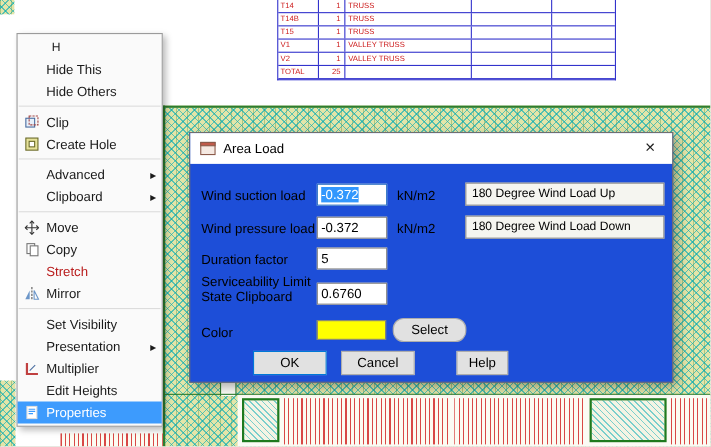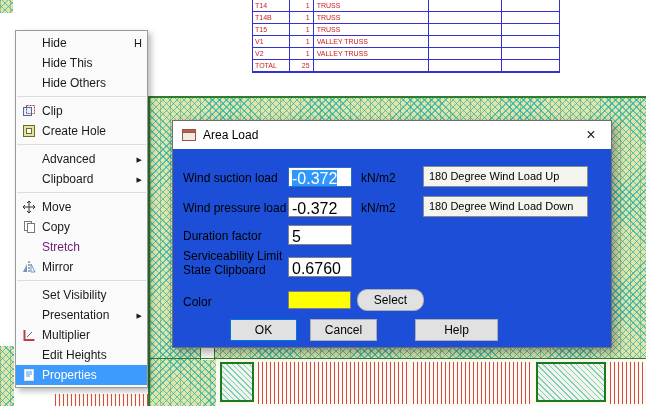--- a/index.html
+++ b/index.html
@@ -42,38 +42,38 @@
   .t-c5 { width:58px; }
 
   
   .context-menu { position:absolute; left:15px; top:30px; width:133px; z-index:30;
     background:#fafafa; border:1px solid #9b9b9b; box-shadow:3px 3px 6px rgba(0,0,0,0.28); padding:2px 0; }
   .menu-item { display:flex; align-items:center; height:20px; font-size:12px; color:#1a1a1a; padding-right:5px; cursor:default; }
   .mi-icon { flex:0 0 26px; width:26px; display:flex; justify-content:center; align-items:center; }
   .mi-label { flex:1; white-space:nowrap; overflow:hidden; }
   .mi-right { width:13px; text-align:right; font-size:11px; }
   .mi-right.arrow { font-size:7px; padding-top:1px; }
-  .menu-item.disabled .mi-label { color:#701a75; }
+  .menu-item.disabled .mi-label { color:#b91c1c; }
   .menu-item.highlight { background:#3d9bfd; }
   .menu-item.highlight .mi-label { color:#ffffff; }
   .menu-sep { height:1px; background:#dcdcdc; margin:3px 1px 4px 1px; }
 
   
   .dialog { position:absolute; left:172px; top:120px; width:440px; height:228px; z-index:20;
     background:#1d4ed8; border:1px solid #6f6f6f; box-shadow:4px 4px 10px rgba(0,0,0,0.35); font-size:12px; color:#000; }
   .dlg-titlebar { position:absolute; left:0; top:0; right:0; height:28px; background:#ffffff; display:flex; align-items:center; }
   .dlg-icon { margin-left:8px; width:16px; height:16px; }
   .dlg-title { margin-left:6px; font-size:12px; }
   .dlg-close { position:absolute; right:0; top:0; width:40px; height:28px; text-align:center; line-height:27px; font-size:16px; color:#222; cursor:default; }
   .dlg-label { position:absolute; left:10px; }
-  .dlg-input { position:absolute; left:115px; width:64px; height:20px; background:#ffffff; border:1px solid #848484; padding:2px 3px; font-size:16px; overflow:hidden; white-space:nowrap; }
+  .dlg-input { position:absolute; left:115px; width:64px; height:20px; background:#ffffff; border:1px solid #848484; padding:2px 3px; font-size:12px; overflow:hidden; white-space:nowrap; }
   .dlg-input.focused { border-color:#2a6fc2; }
   .dlg-input .sel { background:#3297fd; color:#ffffff; }
   .dlg-unit { position:absolute; left:188px; }
-  .dlg-note { position:absolute; left:250px; width:165px; height:21px; background:#f5f5f0; border:1px solid #8a8a8a; padding:3px 5px; font-size:11px; white-space:nowrap; overflow:hidden; }
+  .dlg-note { position:absolute; left:250px; width:181px; height:21px; background:#f5f5f0; border:1px solid #8a8a8a; padding:3px 5px; font-size:11px; white-space:nowrap; overflow:hidden; }
   .color-swatch { position:absolute; left:115px; top:170px; width:63px; height:18px; border:1px solid #808080; }
   .dlg-btn { position:absolute; height:22px; background:#e1e1e1; border:1px solid #adadad; text-align:center; line-height:20px; font-size:12px; cursor:default; }
   .dlg-btn.default { border-color:#0078d7; }
 </style>
 </head>
 <body>
 
 <div class="screen">
 
   <div class="hatch hatch-main"></div>
@@ -130,21 +130,20 @@
       <div class="t-c t-c2">25</div>
       <div class="t-c t-c3"></div>
       <div class="t-c t-c4"></div>
       <div class="t-c t-c5"></div>
     </div>
   </div>
 
   <div class="context-menu">
     <div class="menu-item">
       <span class="mi-icon"></span>
-      <span class="mi-label">Hide</span>
       <span class="mi-right">H</span>
     </div>
     <div class="menu-item">
       <span class="mi-icon"></span>
       <span class="mi-label">Hide This</span>
       <span class="mi-right"></span>
     </div>
     <div class="menu-item">
       <span class="mi-icon"></span>
       <span class="mi-label">Hide Others</span>
@@ -284,16 +283,16 @@
 
     <div class="dlg-label" style="top:128px; width:105px; line-height:14px;">Serviceability Limit State Clipboard</div>
     <div class="dlg-input" style="top:136px;">0.6760</div>
 
     <div class="dlg-label" style="top:174px;">Color</div>
     <div class="color-swatch" style="background: rgb(255, 255, 0);"></div>
     <div class="dlg-btn" style="left:184px; top:168px; width:67px;border-radius:10px;">Select</div>
 
     <div class="dlg-btn default" style="left:57px; top:198px; width:67px;">OK</div>
     <div class="dlg-btn" style="left:137px; top:198px; width:67px;">Cancel</div>
-    <div class="dlg-btn" style="left:242px; top:198px; width:83px;">Help</div>
+    <div class="dlg-btn" style="left:242px; top:198px; width:47px;">Help</div>
   </div>
 
 </div>
 
 </body></html>

